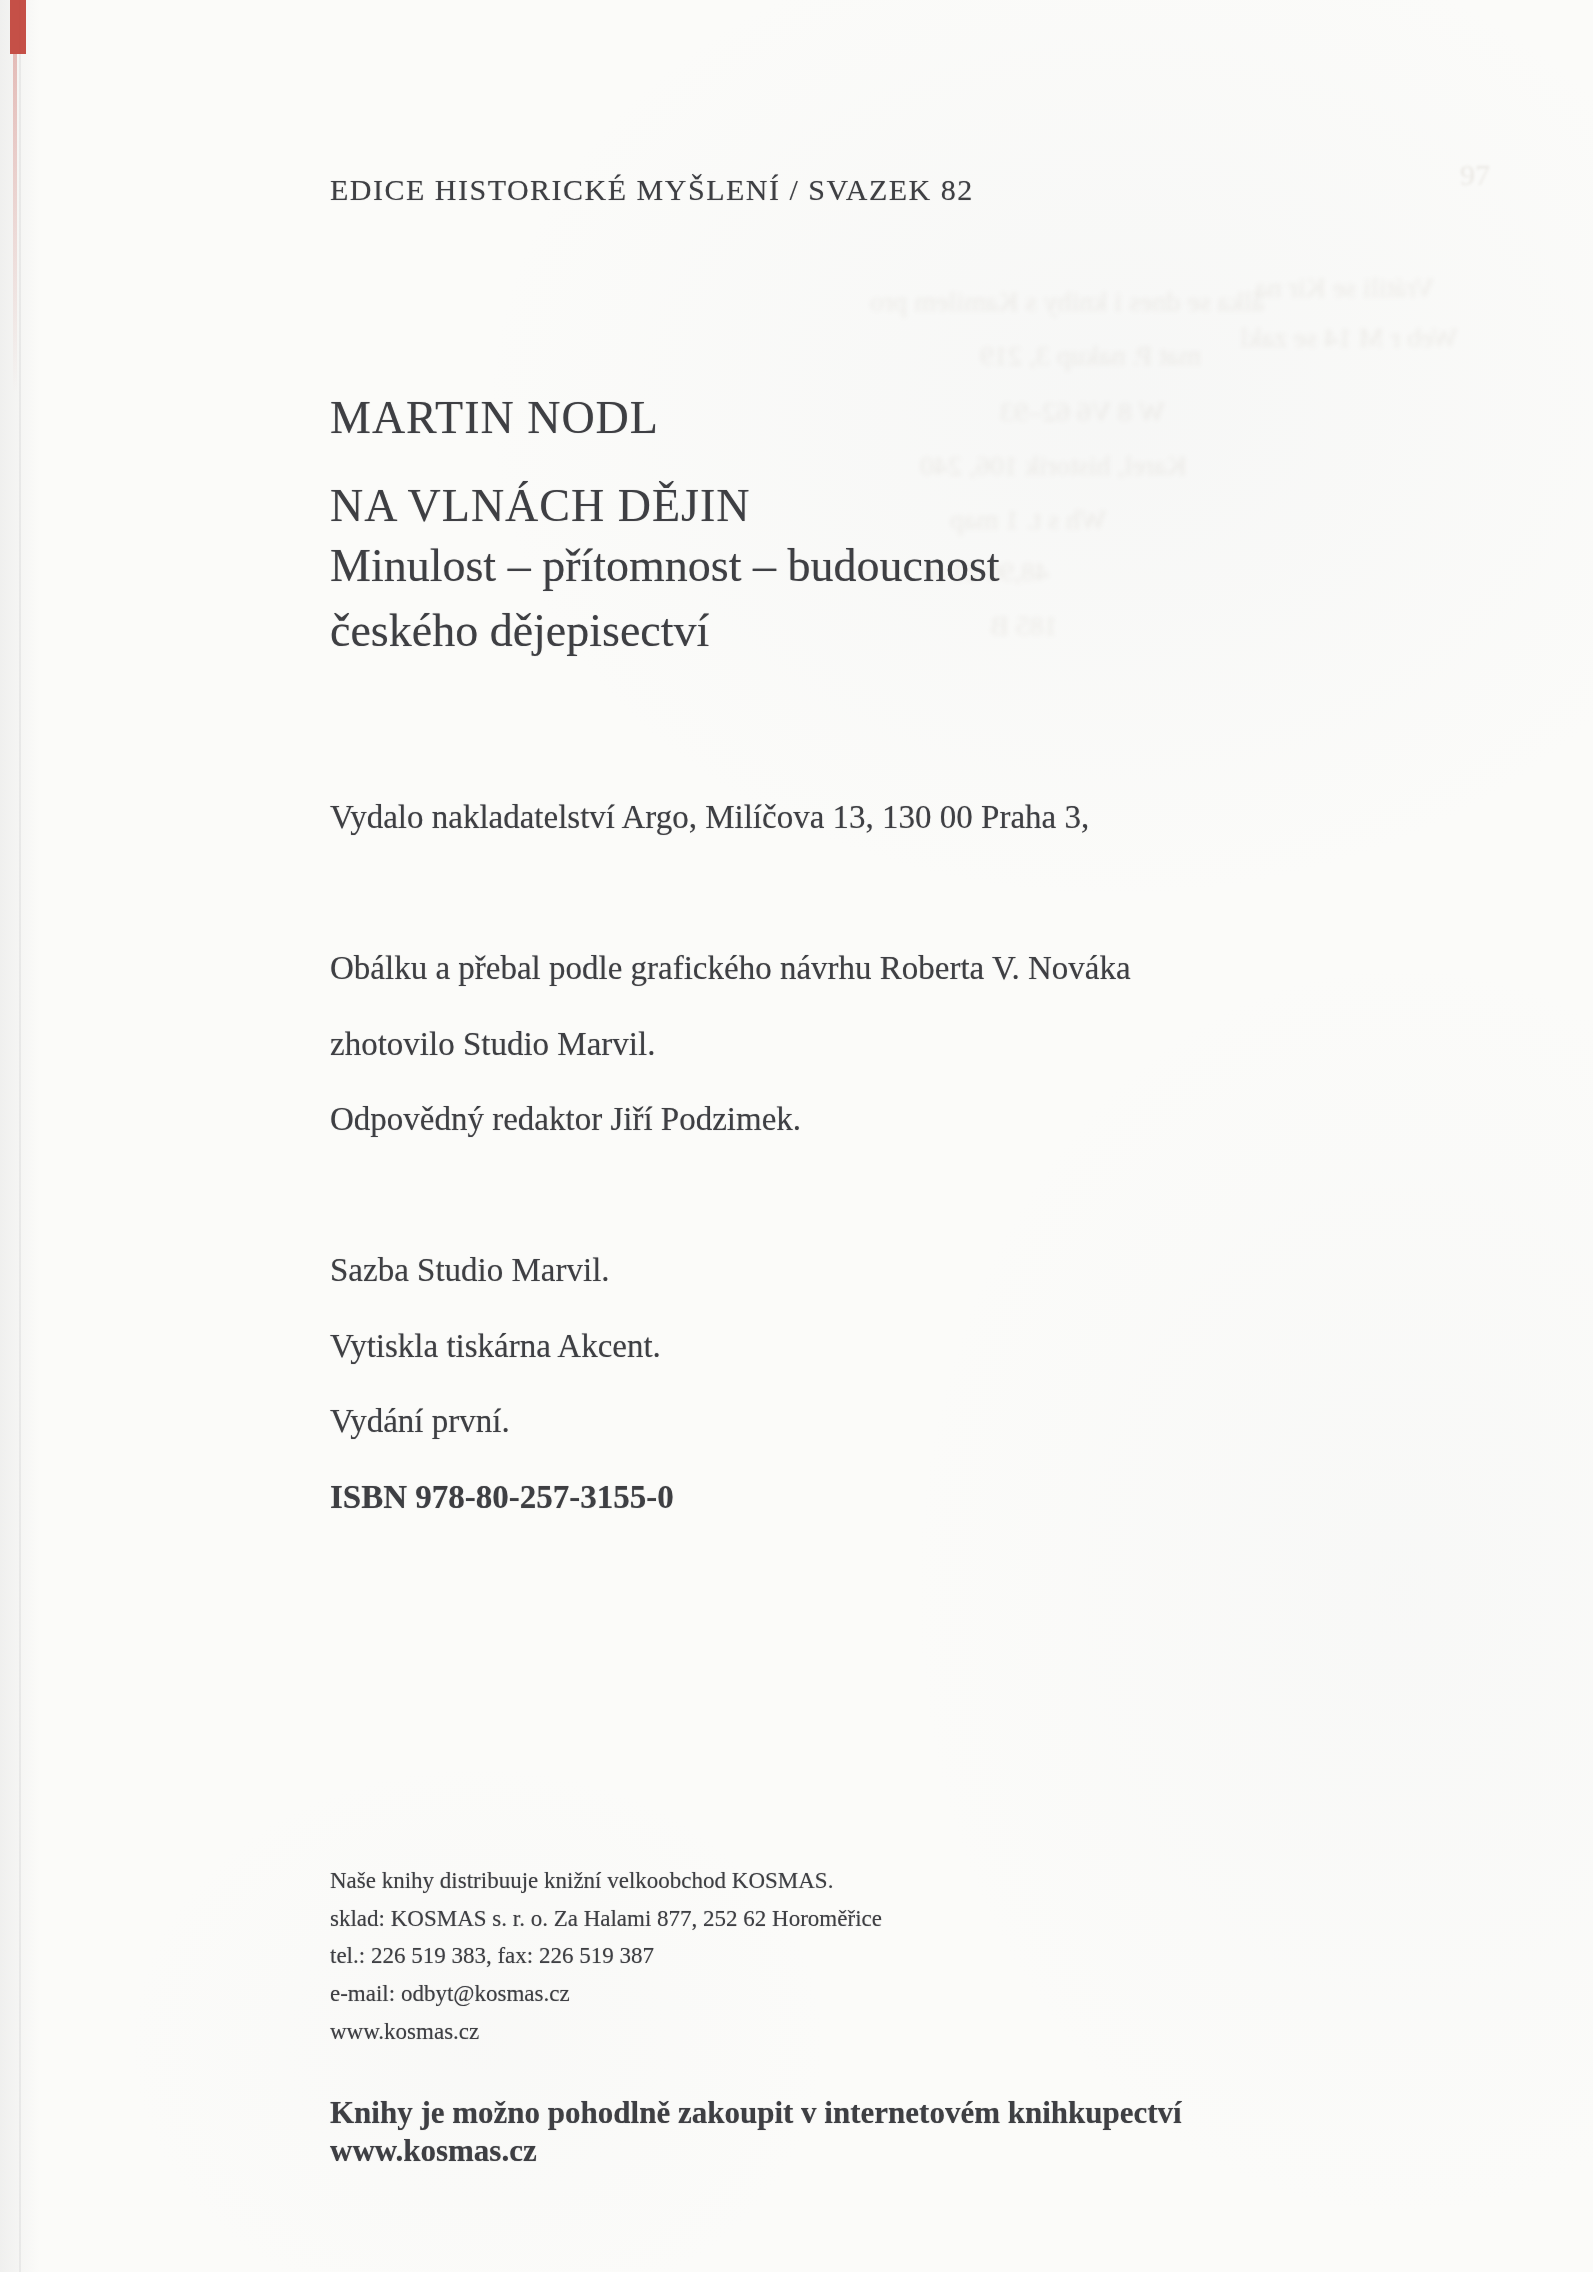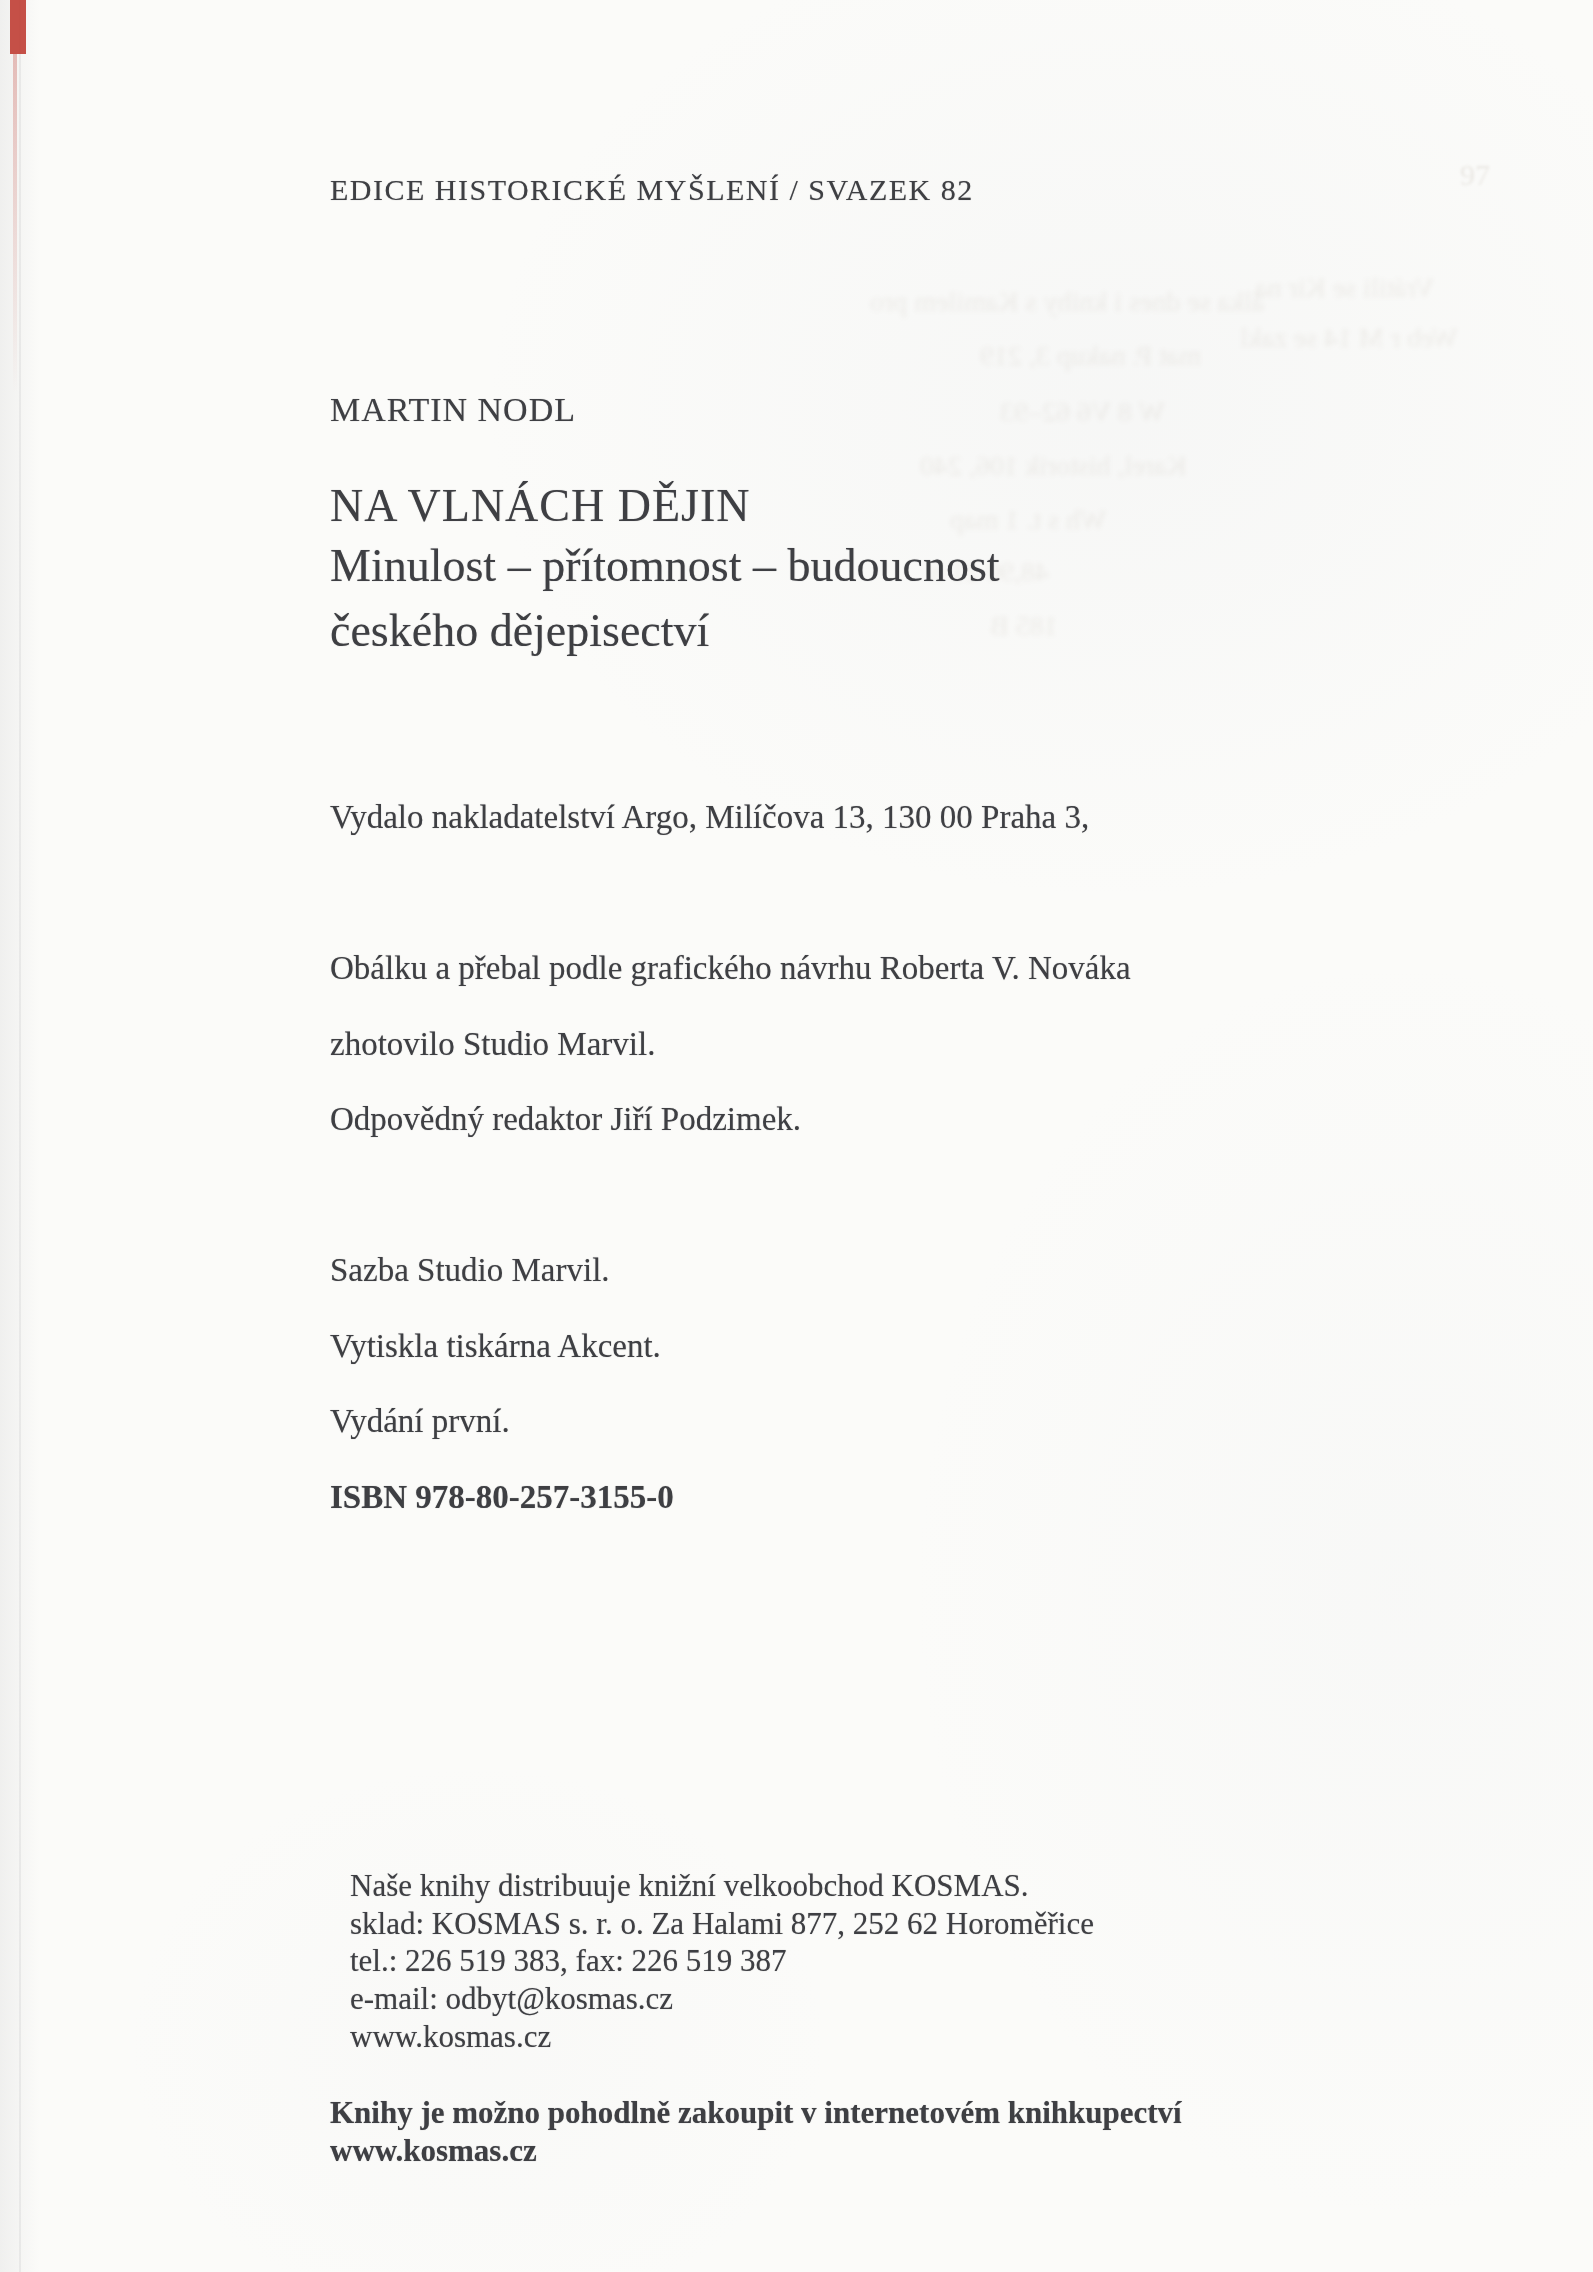--- a/index.html
+++ b/index.html
@@ -20,27 +20,27 @@
     overflow:hidden;
     font-family:"Liberation Serif","DejaVu Serif",serif;
   }
   .txt{
     position:absolute;left:330px;
     color:var(--ink);
     white-space:pre;
     text-shadow:0 0 1px rgba(62,63,67,.45);
   }
   .series{top:173px;font-size:30px;letter-spacing:1.5px;}
-  .author{top:391px;font-size:34px;letter-spacing:1px;}
+  .author{top:391px;font-size:46px;letter-spacing:1px;}
   .title{top:471px;font-size:46px;letter-spacing:1px;margin-top:8px;}
   .sub1{top:539px;font-size:46px;}
   .sub2{top:604px;font-size:46px;text-align:right;}
   .body-line{font-size:33px;}
   .isbn{font-weight:700;}
-  .dist-line{font-size:31px;margin-left:20px;}
+  .dist-line{font-size:23px;}
   .buy-line{font-size:31px;font-weight:bold;}
 
   
   .ghost{
     position:absolute;
     color:var(--ghost);
     opacity:.11;
     transform:scaleX(-1);
     filter:blur(2.4px);
     font-size:28px;

